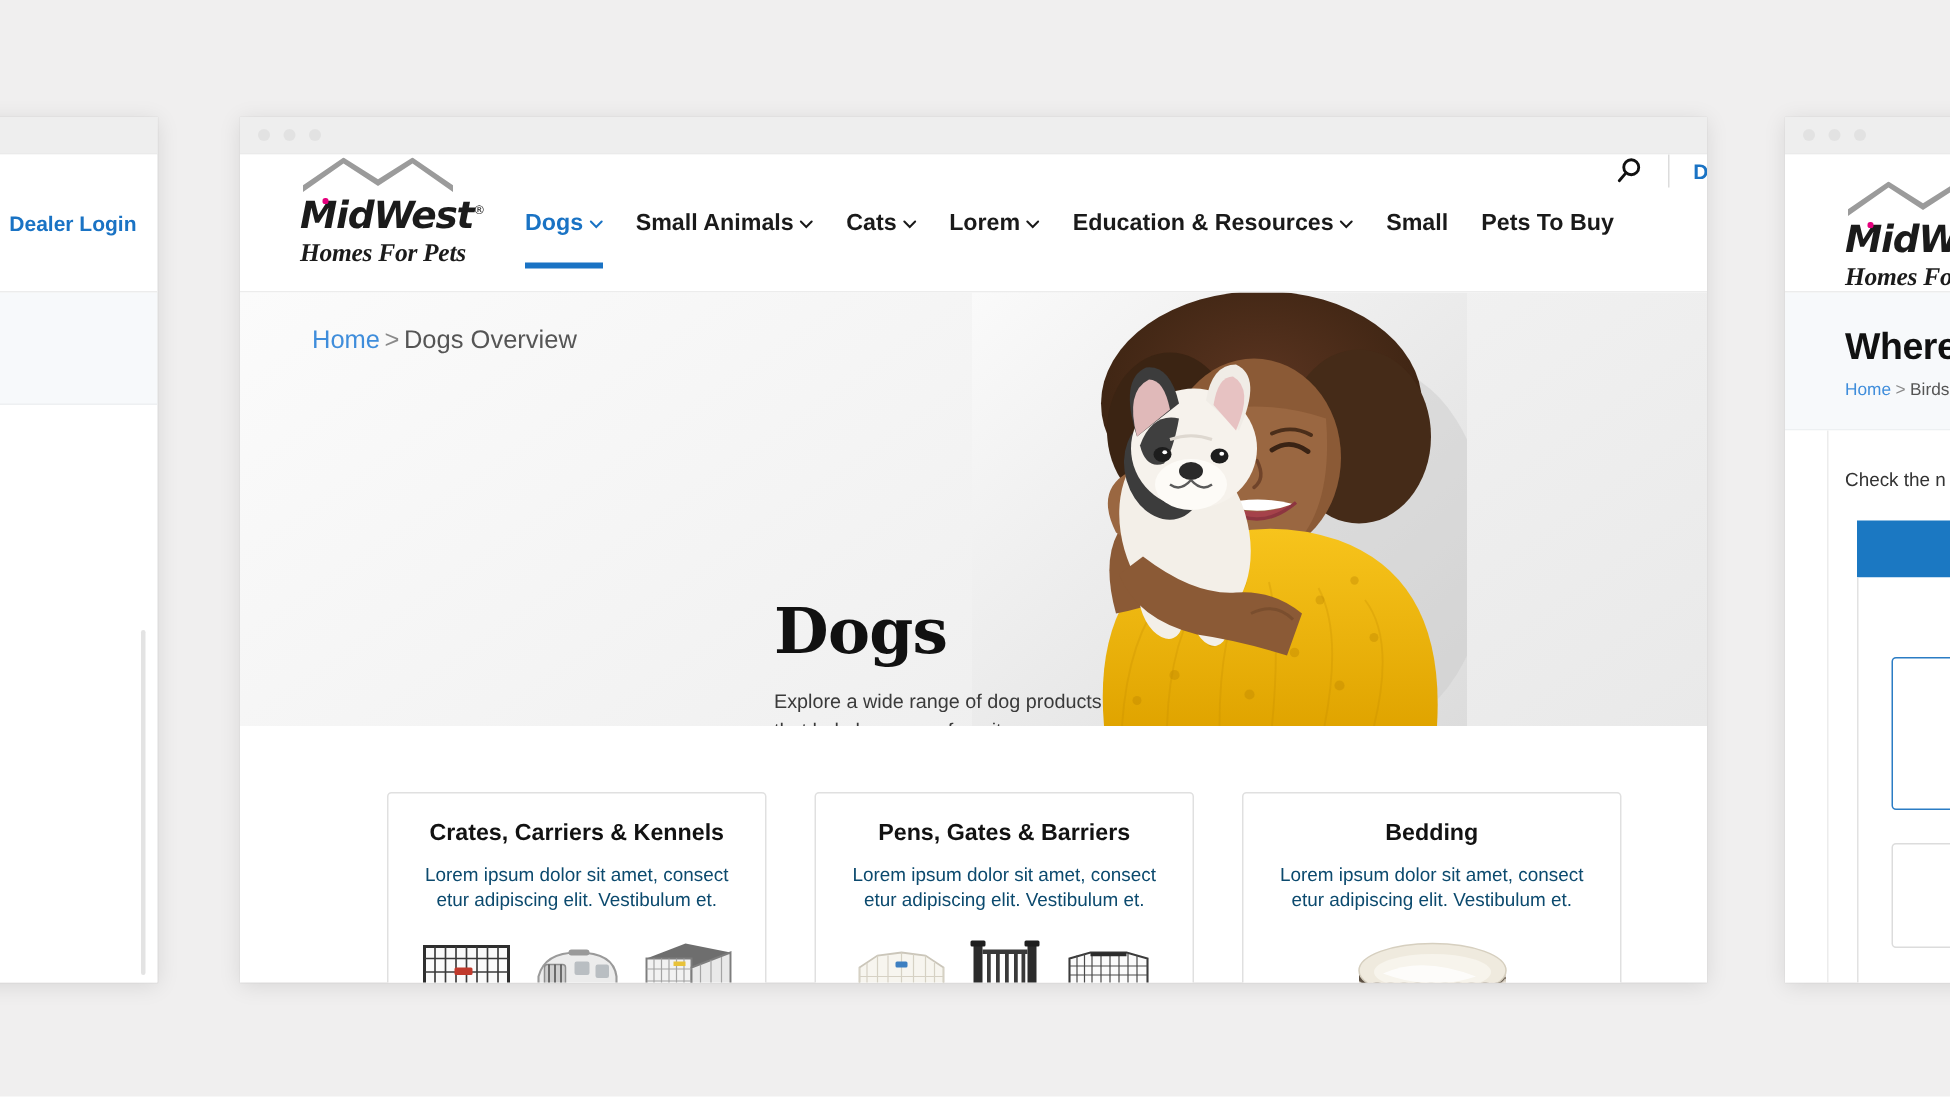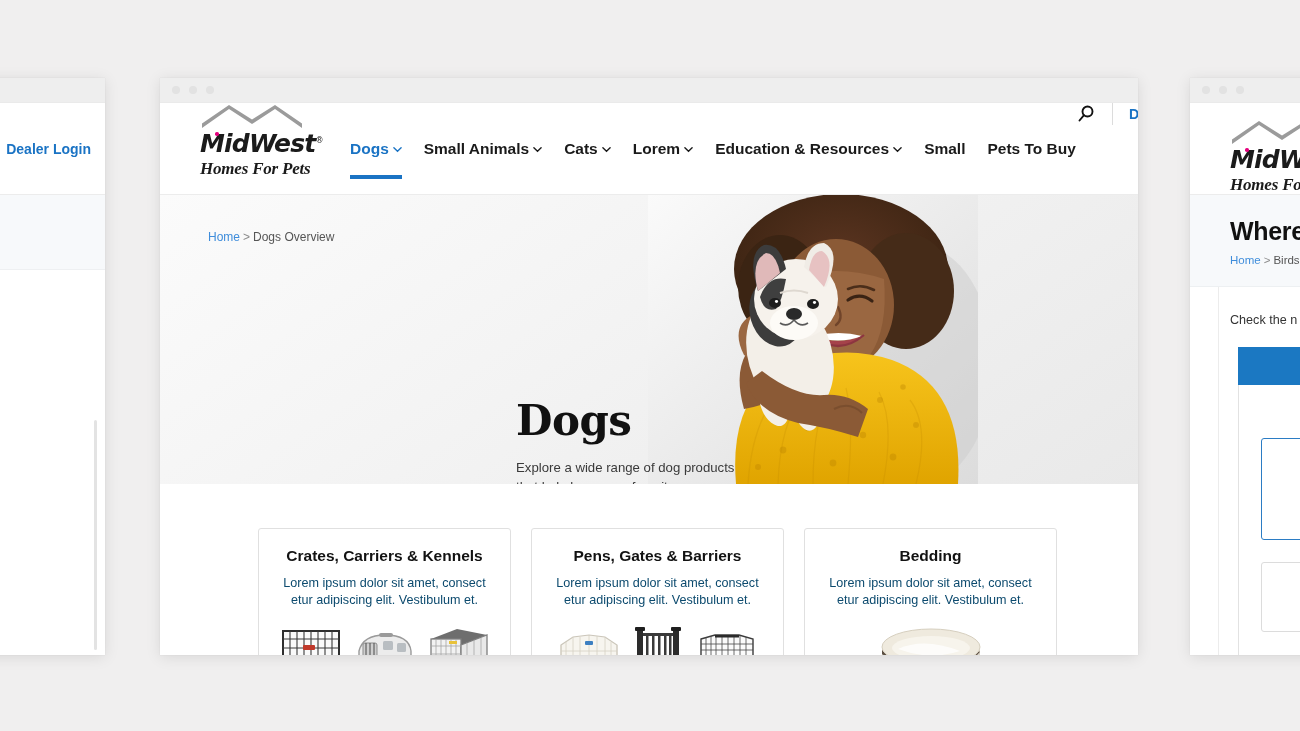--- a/index.html
+++ b/index.html
@@ -83,39 +83,39 @@
   .nav-sep { width:1px; height:22px; background:#dcdcdc; }
   .dealer-login { font-size:14px; font-weight:bold; color:#1a73c4; cursor:pointer; white-space:nowrap; }
 
   
   .hero {
     position:relative; height:289px;
     background:linear-gradient(145deg,#fbfbfb 0%,#f4f4f4 40%,#e9e9e9 100%);
     overflow:hidden;
   }
   .breadcrumb {
-    position:absolute; left:48px; top:35px; font-size:12px; color:#555; z-index:3;
+    position:absolute; left:48px; top:22px; font-size:17px; color:#555; z-index:3;
   }
   .breadcrumb .crumb-link { color:#3f8ddb; }
   .breadcrumb .crumb-sep { color:#8a8a8a; margin:0 3px; }
 
   .hero-copy { position:absolute; left:356px; top:205px; width:240px; z-index:3;}
   .hero-title {
     font-family:"DejaVu Serif", serif; font-weight:bold;
     font-size:42px; color:#111; line-height:1; letter-spacing:-0.5px;
   }
   .hero-sub { margin-top:16px; font-size:13.2px; line-height:19px; color:#3a3a3a; }
 
   
   .hero-photo { position:absolute; right:160px; top:0; width:330px; height:289px; }
   .hero-photo svg { display:block; width:100%; height:100%; }
 
   
   .cards-section { background:#fff; height:171px; position:relative; }
-  .cards-row { display:flex; gap:20px; padding:44px 0 0 98px; }
+  .cards-row { display:flex; gap:32px; padding:44px 0 0 98px; }
   .card {
     width:253px; height:200px; border:1px solid #e0e0e0; border-radius:3px;
     background:#fff; padding:18px 16px 0;
     display:flex; flex-direction:column; align-items:center;
   }
   .card-title { font-size:15.5px; font-weight:bold; color:#121212; text-align:center; }
   .card-desc {
     margin-top:10px; font-size:12.6px; line-height:17px; color:#0c4a6e; text-align:center;
   }
   .card-imgs { margin-top:16px; display:flex; gap:10px; align-items:flex-end; justify-content:center; }

